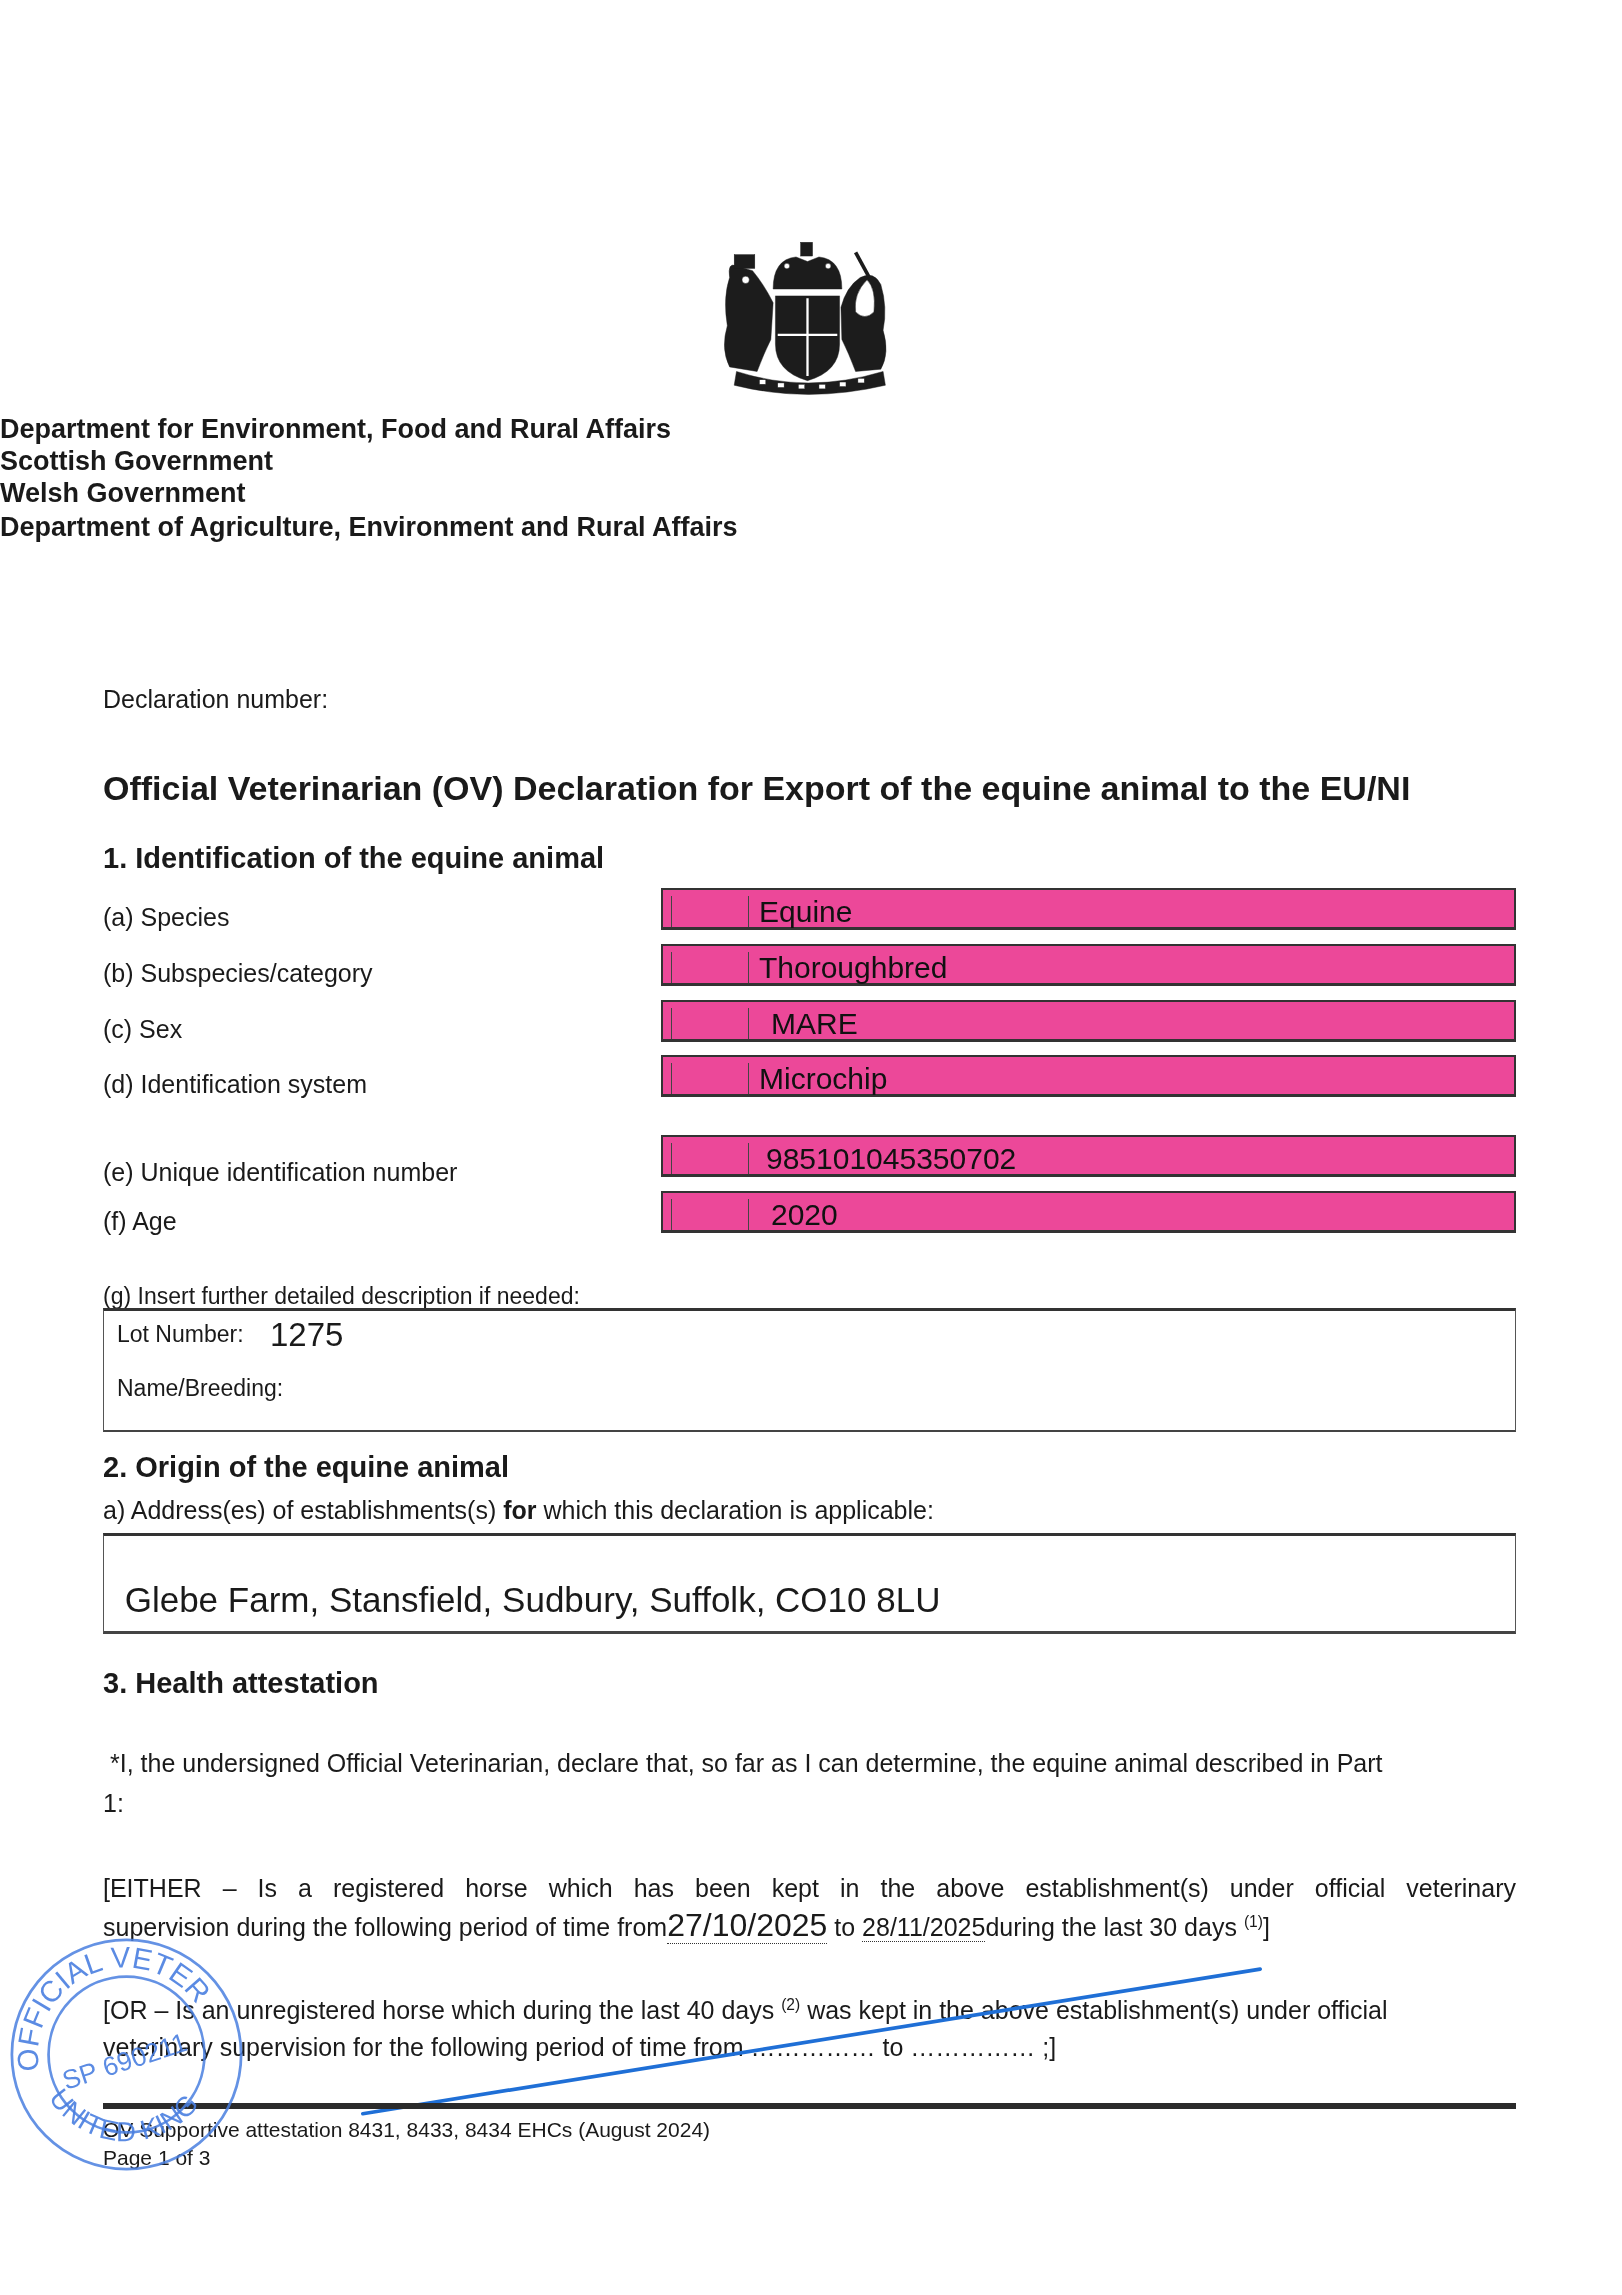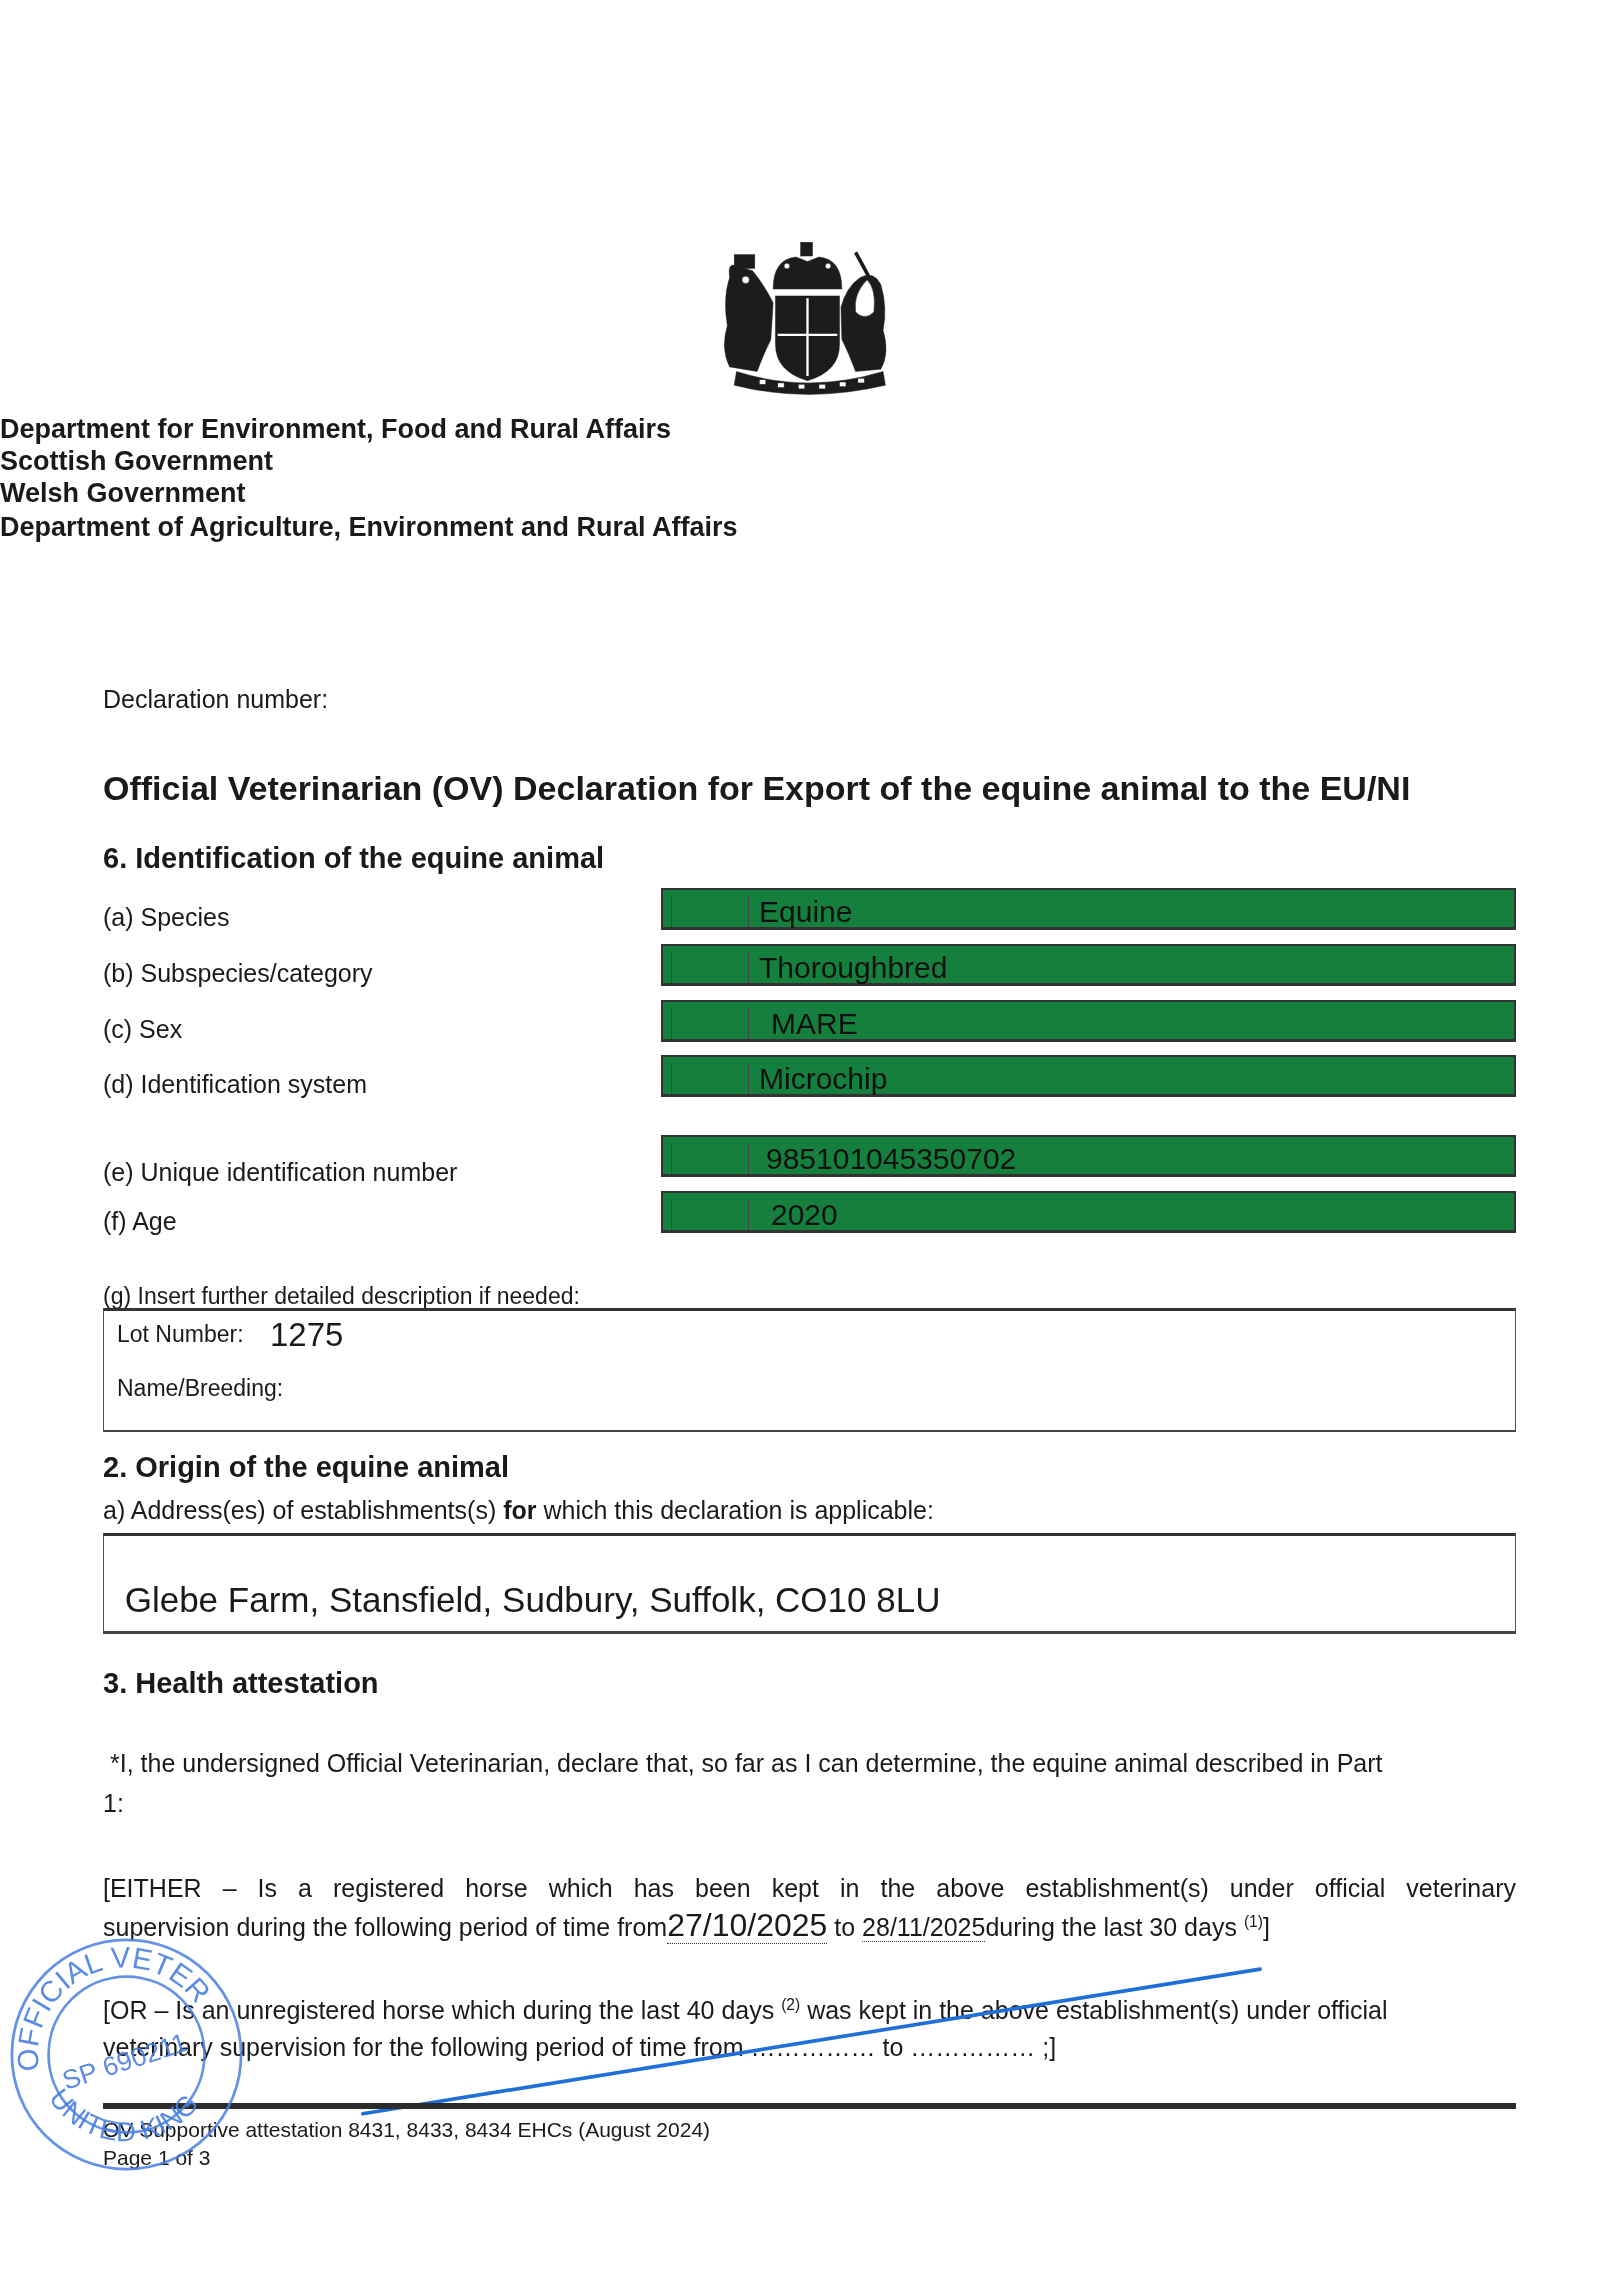--- a/index.html
+++ b/index.html
@@ -6,21 +6,21 @@
   body { width:1623px; height:2295px; position:relative; overflow:hidden;
          font-family:"Liberation Sans", "DejaVu Sans", sans-serif; color:#1a1a1a; }
   .abs { position:absolute; }
   .center { left:0; width:1535px; text-align:left; }
   .hdr { font-weight:bold; font-size:27px; line-height:32px; }
   .label { font-size:25px; line-height:29px; }
   .h-title { font-weight:bold; font-size:34px; line-height:41px; }
   .h-sec { font-weight:bold; font-size:29px; line-height:35px; }
   .field-box { position:absolute; left:661px; width:855px; height:42px;
                border:2.3px solid #333; border-top-width:2.8px; border-bottom-width:3.2px;
-               box-sizing:border-box; background:#15803d; }
+               box-sizing:border-box; background:#ec4899; }
   .field-box .lbrk { position:absolute; left:8.3px; top:6.4px; width:1.8px; height:31px;
                      border-left:1.4px solid #444; }
   .field-box .rbrk { position:absolute; left:85px; top:6.4px; width:0; height:31px;
                      border-left:1.4px solid #444; }
   .field-box .val { position:absolute; left:96px; top:3.7px; font-size:30px; line-height:36px; color:#111; }
   .desc-box { position:absolute; left:103px; top:1308px; width:1413px; height:124px;
               border:1.8px solid #555; border-top:3.2px solid #333; border-bottom:2.8px solid #444;
               box-sizing:border-box; }
   .addr-box { position:absolute; left:103px; top:1533px; width:1413px; height:101px;
               border:1.8px solid #555; border-top:3.2px solid #333; border-bottom:3.2px solid #444;
@@ -71,21 +71,21 @@
 <div class="abs center hdr" style="top:413px;">Department for Environment, Food and Rural Affairs</div>
 <div class="abs center hdr" style="top:445px;">Scottish Government</div>
 <div class="abs center hdr" style="top:477px;">Welsh Government</div>
 <div class="abs center hdr" style="top:511px;">Department of Agriculture, Environment and Rural Affairs</div>
 
 <div class="abs label" style="left:103px; top:685px;">Declaration number:</div>
 <div class="abs label" style="left:367px; top:685px; width:367px; height:29px;"></div>
 
 <div class="abs h-title" style="left:103px; top:768px;">Official Veterinarian (OV) Declaration for Export of the equine animal to the EU/NI</div>
 
-<div class="abs h-sec" style="left:103px; top:841px;">6. Identification of the equine animal</div>
+<div class="abs h-sec" style="left:103px; top:841px;">1. Identification of the equine animal</div>
 
 <div>
 
   <div class="abs label" style="left:103px; top:903px;">(a) Species</div>
   <div class="field-box" style="top:888px;">
     <span class="lbrk"></span>
       <span class="rbrk"></span>
     <span class="val">Equine</span>
   </div>
 

